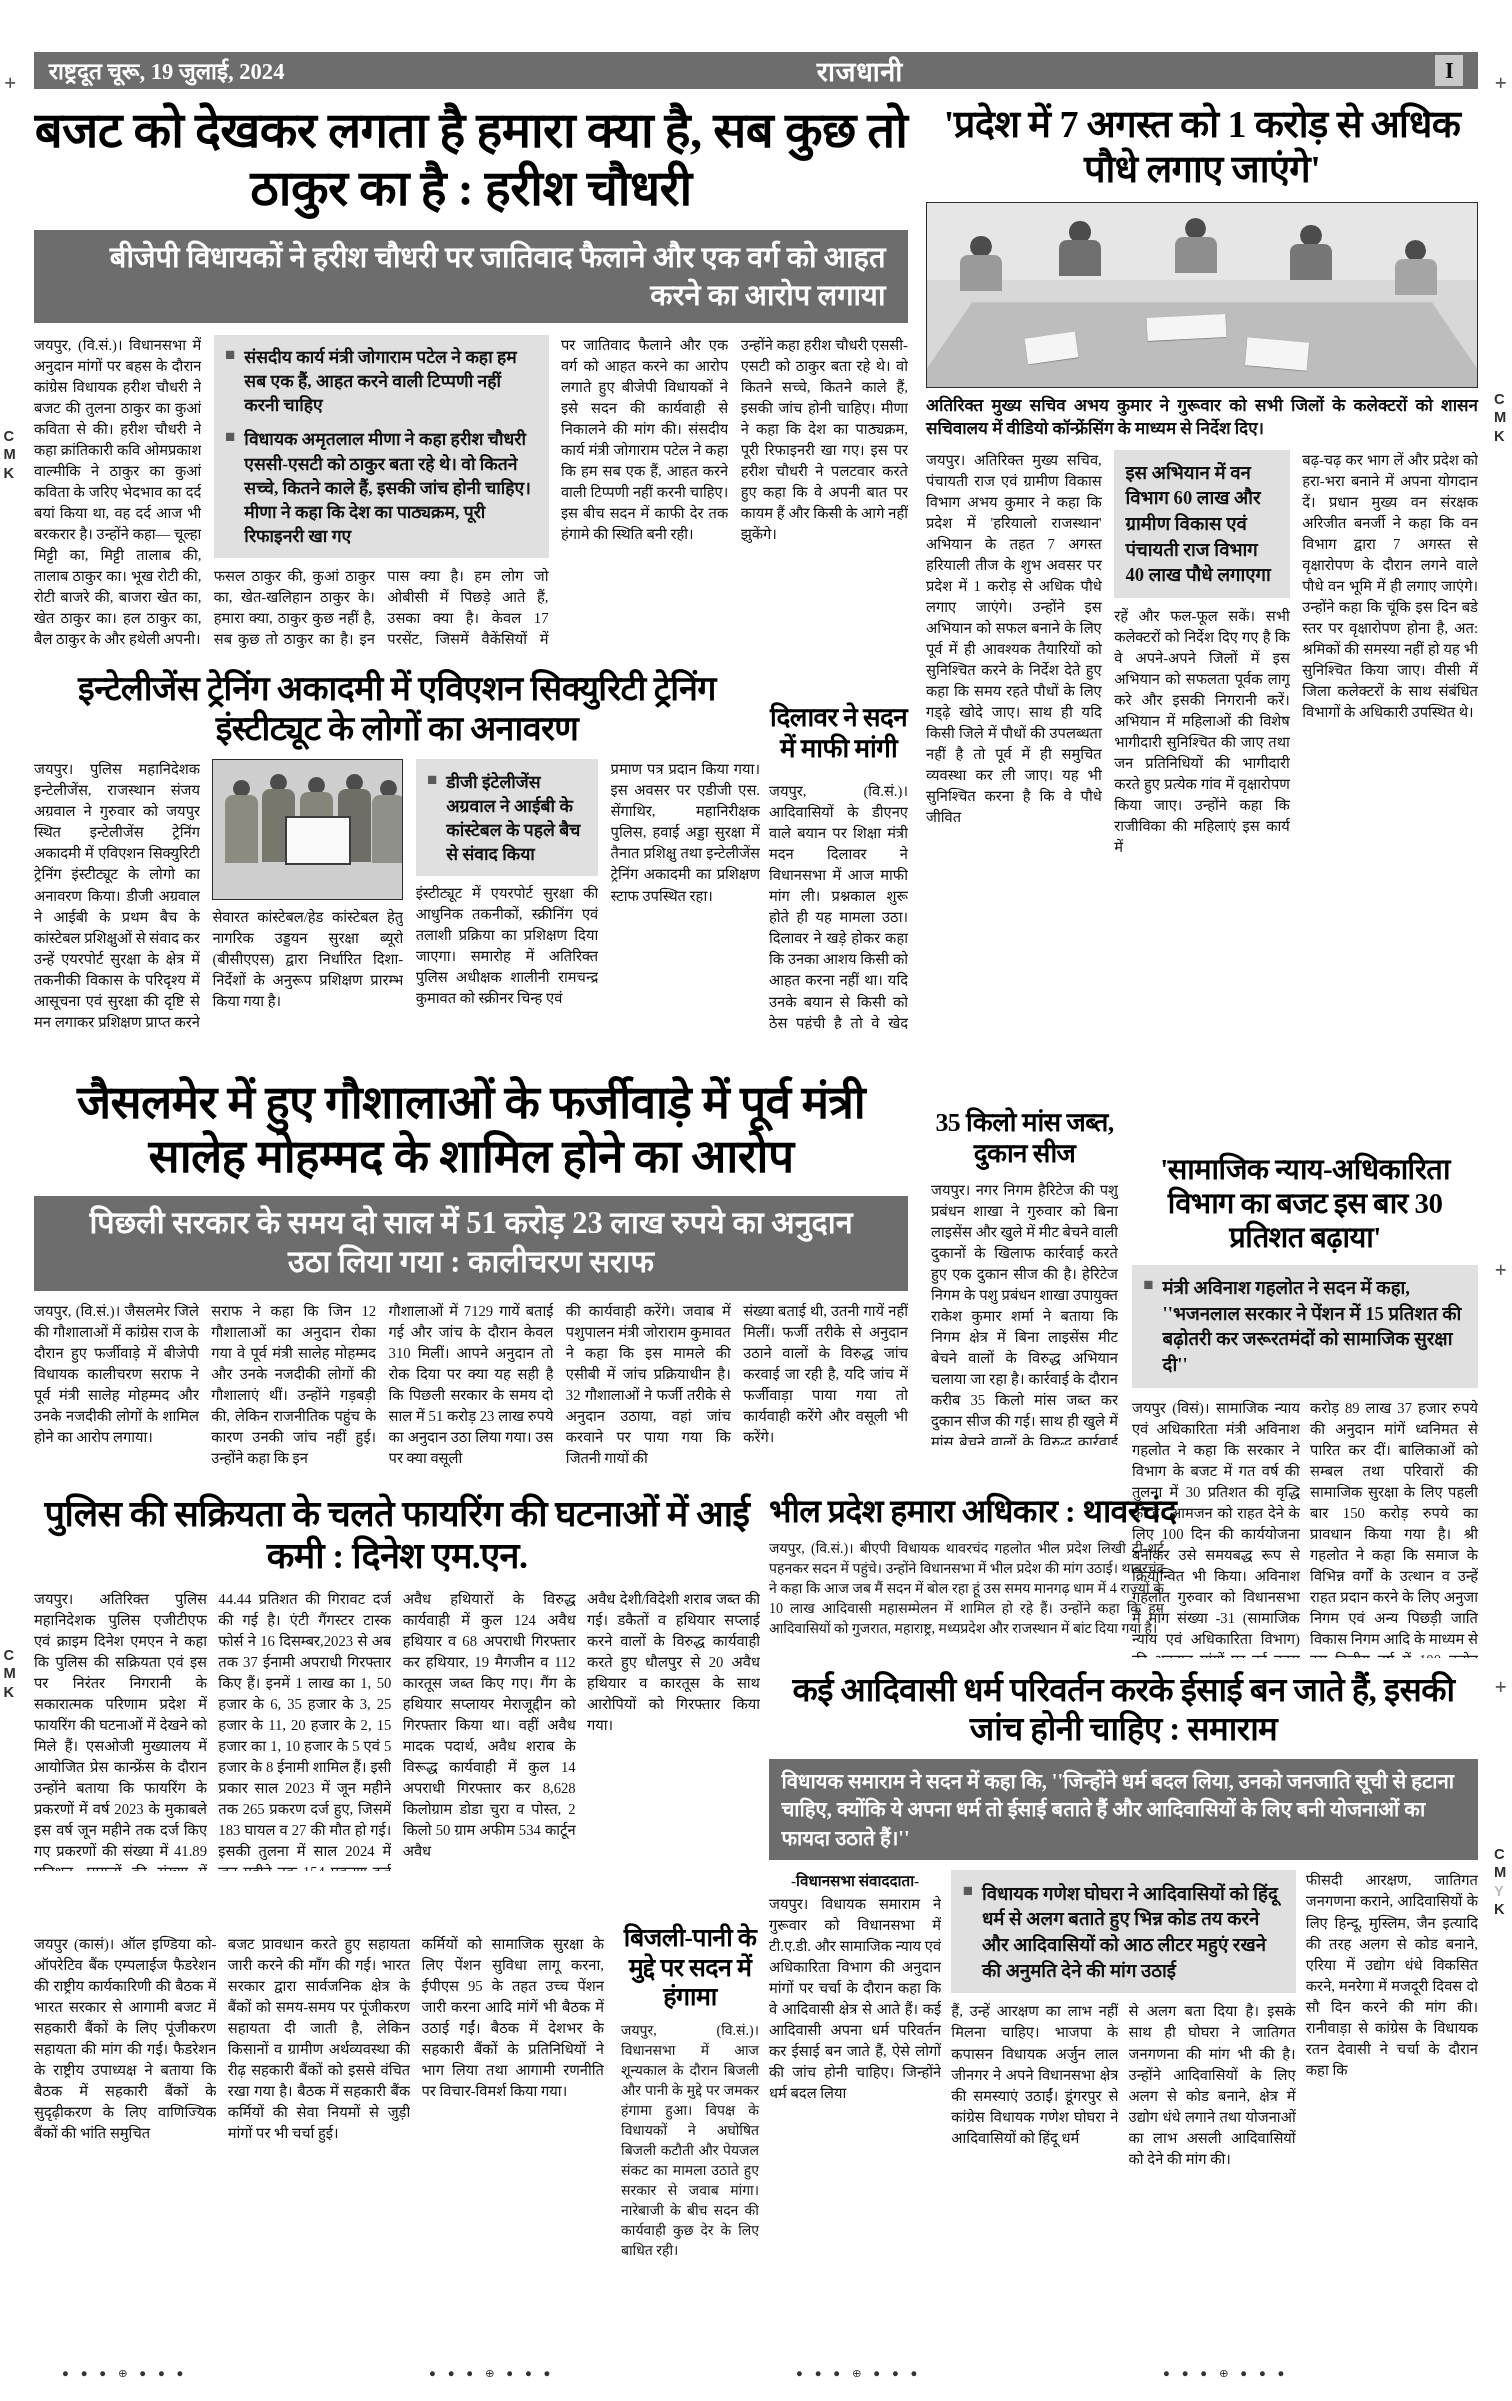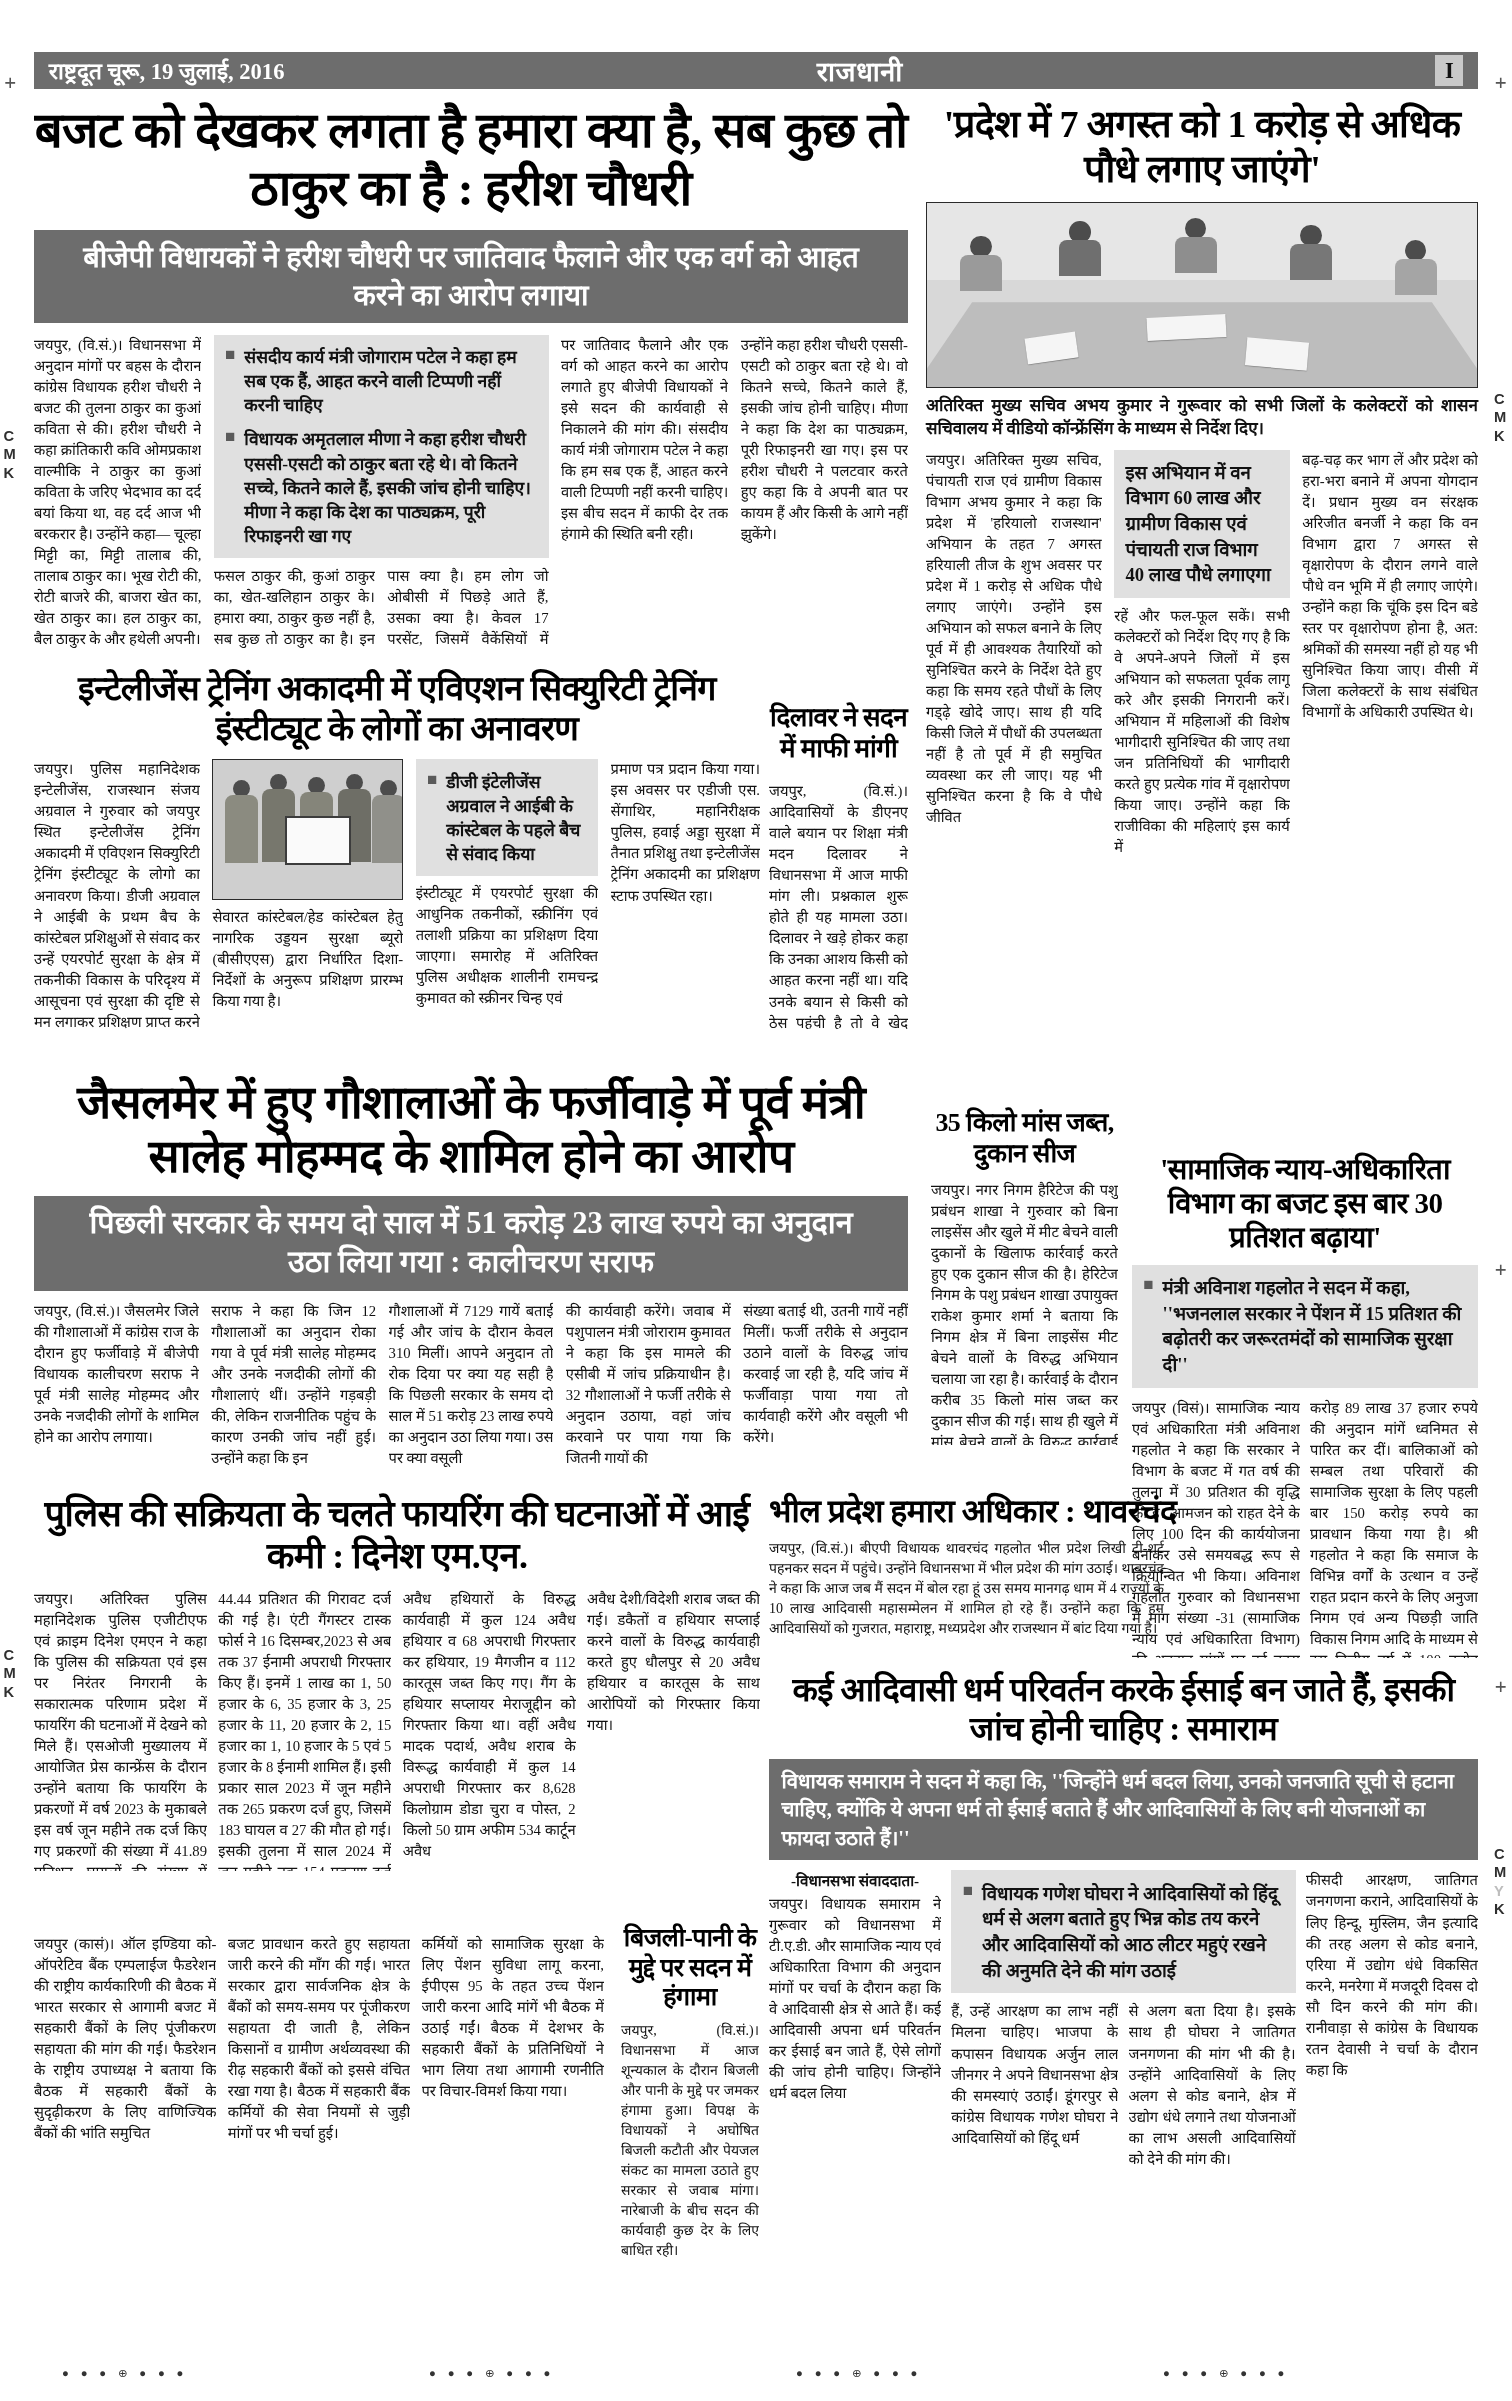--- a/index.html
+++ b/index.html
@@ -38,21 +38,21 @@
   .regmark .y{color:#bdbdbd;}
   .cross{font-size:19px;color:#555;font-family:"DejaVu Sans Mono",monospace;}
   .dots{font-size:11.3px;color:#333;letter-spacing:4.5px;white-space:nowrap;}
 </style>
 </head>
 <body>
 
 <div class="page">
 
   <div class="abs masthead">
-    <span class="ed">राष्ट्रदूत चूरू, 19 जुलाई, 2016</span>
+    <span class="ed">राष्ट्रदूत चूरू, 19 जुलाई, 2024</span>
     <span class="sec">राजधानी</span>
     <span class="pgbox">I</span>
   </div>
 
   <div class="abs cross" style="left:4.5px;top:71px;">+</div>
   <div class="abs cross" style="left:1495px;top:71px;">+</div>
   <div class="abs cross" style="left:1495px;top:1258px;">+</div>
   <div class="abs cross" style="left:1495px;top:1675px;">+</div>
   <div class="abs regmark" style="left:3.4px;top:427px;">
     <div>C</div>
@@ -71,21 +71,21 @@
   </div>
   <div class="abs regmark" style="left:1494px;top:1845px;">
     <div>C</div>
     <div>M</div>
     <div class="y">Y</div>
     <div>K</div>
   </div>
 
   <div class="abs" style="left:34px;top:102px;width:874px;height:565px;">
     <div class="hl" style="font-size:49px;">बजट को देखकर लगता है हमारा क्या है, सब कुछ तो ठाकुर का है : हरीश चौधरी</div>
-    <div class="revbox" style="margin-top:12.4px;font-size:29px;line-height:1.3;padding:9px 22.6px;">बीजेपी विधायकों ने हरीश चौधरी पर जातिवाद फैलाने और एक वर्ग को आहत करने का आरोप लगाया</div>
+    <div class="revbox" style="margin-top:12.4px;font-size:29px;line-height:1.3;padding:9px 22.6px;text-align:right;">बीजेपी विधायकों ने हरीश चौधरी पर जातिवाद फैलाने और एक वर्ग को आहत करने का आरोप लगाया</div>
     <div class="cols" style="margin-top:11.3px;height:316px;justify-content:flex-end;">
       <div class="col bodytxt">जयपुर, (वि.सं.)। विधानसभा में अनुदान मांगों पर बहस के दौरान कांग्रेस विधायक हरीश चौधरी ने बजट की तुलना ठाकुर का कुआं कविता से की। हरीश चौधरी ने कहा क्रांतिकारी कवि ओमप्रकाश वाल्मीकि ने ठाकुर का कुआं कविता के जरिए भेदभाव का दर्द बयां किया था, वह दर्द आज भी बरकरार है। उन्होंने कहा— चूल्हा मिट्टी का, मिट्टी तालाब की, तालाब ठाकुर का। भूख रोटी की, रोटी बाजरे की, बाजरा खेत का, खेत ठाकुर का। हल ठाकुर का, बैल ठाकुर के और हथेली अपनी।</div>
       <div style="flex:2;min-width:0;display:flex;flex-direction:column;gap:8px;">
         <div class="inset" style="flex-direction:column;gap:10.2px;font-size:17.5px;">
           <div style="display:flex;gap:9px;">
             <span class="sq">■</span>
             <span>संसदीय कार्य मंत्री जोगाराम पटेल ने कहा हम सब एक हैं, आहत करने वाली टिप्पणी नहीं करनी चाहिए</span>
           </div>
           <div style="display:flex;gap:9px;">
             <span class="sq">■</span>

